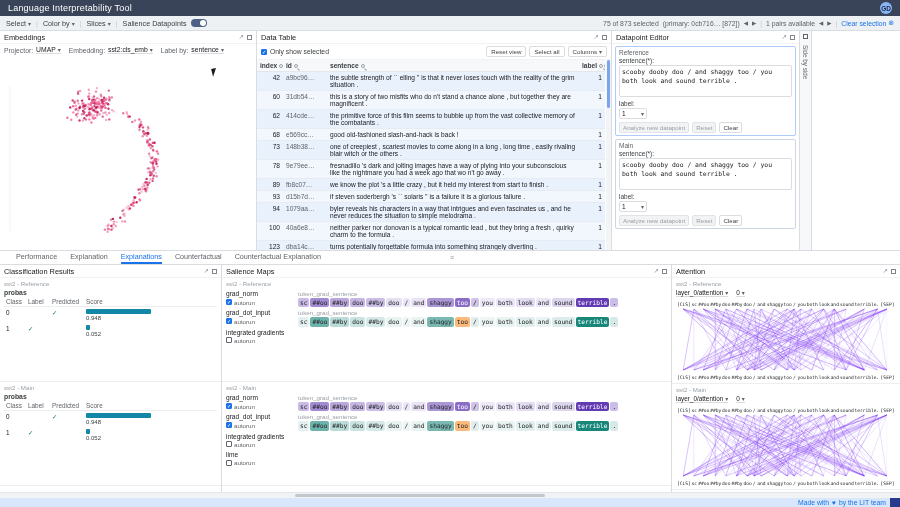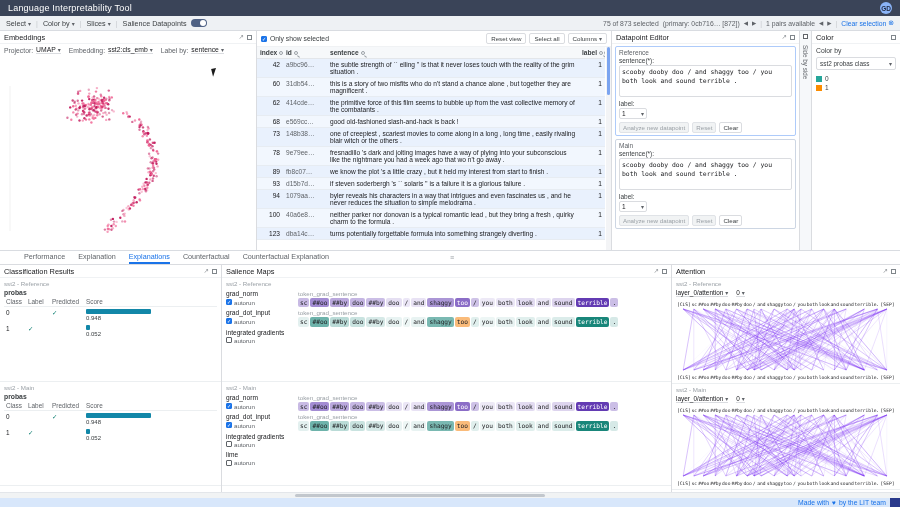--- a/index.html
+++ b/index.html
@@ -67,21 +67,21 @@
 .sbs{width:12px;flex:none;background:#f6f8fa;border-right:1px solid #dadce0;position:relative}
 .sbs-cb{position:absolute;top:3px;left:3px;width:5px;height:5px;border:1px solid #5f6368;background:#fff;cursor:pointer}
 .sbs-label{position:absolute;top:14px;left:2px;writing-mode:vertical-rl;font-size:6.3px;color:#5f6368;white-space:nowrap}
 .p-color{flex:1;border-right:none}
 .color-body{padding:3px 4px;display:flex;flex-direction:column;gap:3px;font-size:6.8px;color:#3c4043}
 .color-select{border:1px solid #dadce0;border-radius:2px;padding:2px 3px;display:flex;align-items:center;gap:2px;font-size:6.4px;cursor:pointer}
 .color-select .sel-txt{flex:1;overflow:hidden;white-space:nowrap}
 .legend{display:flex;flex-direction:column;gap:2px;margin-top:2px}
 .legend-item{display:flex;align-items:center;gap:3px;font-size:6.5px}
 .legend-swatch{width:6px;height:6px;flex:none}
-.tabbar{height:14px;flex:none;background:#fff;border-bottom:1px solid #dadce0;display:flex;align-items:center;padding:0 24px;position:relative}
+.tabbar{height:14px;flex:none;background:#fff;border-bottom:1px solid #dadce0;display:flex;align-items:center;padding:0 16px;position:relative}
 #tabs{display:flex;gap:13px;height:100%;align-items:center}
 .tab{font-size:7.2px;color:#5f6368;cursor:pointer;height:100%;display:inline-flex;align-items:center;border-bottom:2px solid transparent}
 .tab.active{color:#1a73e8;border-bottom-color:#1a73e8}
 .tab-handle{position:absolute;left:450px;color:#9aa0a6;font-size:7px;cursor:grab}
 .lower{display:flex;height:227px;flex:none}
 .p-class{width:222px;flex:none}
 .p-salience{width:450px;flex:none}
 .p-attention{flex:1;border-right:none}
 .module-body{flex:1;overflow:hidden}
 .model-label{font-size:6.2px;color:#9aa0a6;padding:1px 0}
@@ -516,20 +516,27 @@
             <circle cx="157.1" cy="95.4" r="1.2" fill="#f06292" opacity="0.88"></circle>
             <circle cx="126.6" cy="56.1" r="1.2" fill="#f06292" opacity="0.48"></circle>
             <circle cx="153.2" cy="86.9" r="1.2" fill="#c2185b" opacity="0.63"></circle>
             <line x1="10" y1="30" x2="10" y2="175" stroke="#e0e0e0" stroke-width="0.5"></line>
           </svg>
         <div class="cursor"></div>
       </div>
     </section>
 
     <section class="panel p-datatable">
+      <div class="panel-header">
+        <span>Data Table</span>
+        <span class="ph-icons">
+            <span class="ph-ic">↗</span>
+            <span class="icon-sq"></span>
+          </span>
+      </div>
       <div class="dt-toolbar">
         <label class="chk">
             <span class="cb checked">✓</span>
             <span>Only show selected</span>
           </label>
         <div class="dt-buttons">
           <button class="btn-small">Reset view</button>
           <button class="btn-small">Select all</button>
           <button class="btn-small">
               <span>Columns</span>
@@ -651,39 +658,20 @@
               <button class="btn enabled">Clear</button>
             </div></div>
         </div>
     </section>
 
     <div class="sbs">
       <span class="sbs-cb"></span>
       <span class="sbs-label">Side by side</span>
     </div>
 
-    <section class="panel p-color">
-      <div class="panel-header">
-        <span>Color</span>
-        <span class="ph-icons">
-            <span class="icon-sq"></span>
-          </span>
-      </div>
-      <div class="color-body">
-        <div>Color by</div>
-        <div class="color-select">
-            <span class="sel-txt">sst2 probas class</span>
-            <span class="caret">▾</span>
-          </div>
-        <div class="legend">
-            <span class="legend-item"><span class="legend-swatch" style="background:#26a69a"></span>0</span>
-            <span class="legend-item"><span class="legend-swatch" style="background:#fb8c00"></span>1</span>
-          </div>
-      </div>
-    </section>
   </div>
 
   <div class="tabbar">
     <div id="tabs">
         <span class="tab">Performance</span>
         <span class="tab">Explanation</span>
         <span class="tab active">Explanations</span>
         <span class="tab">Counterfactual</span>
         <span class="tab">Counterfactual Explanation</span>
       </div>

